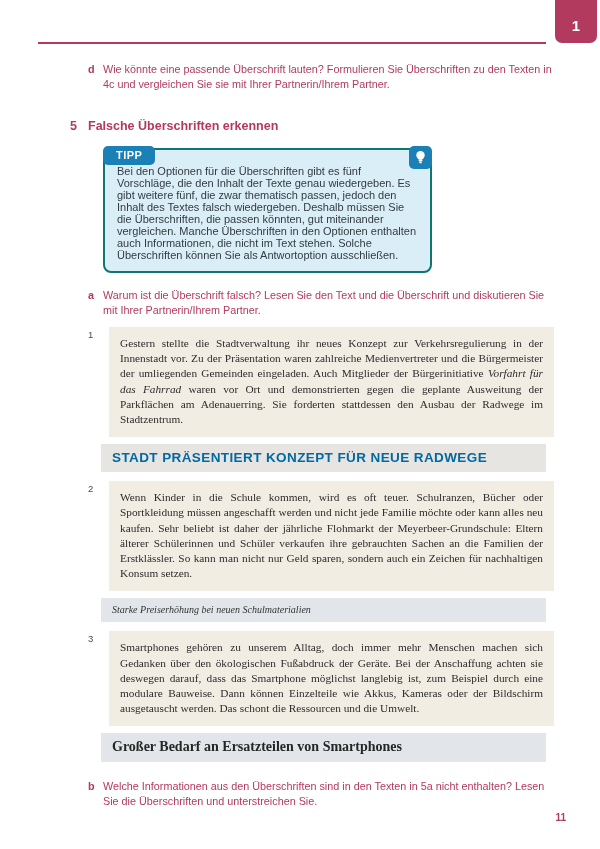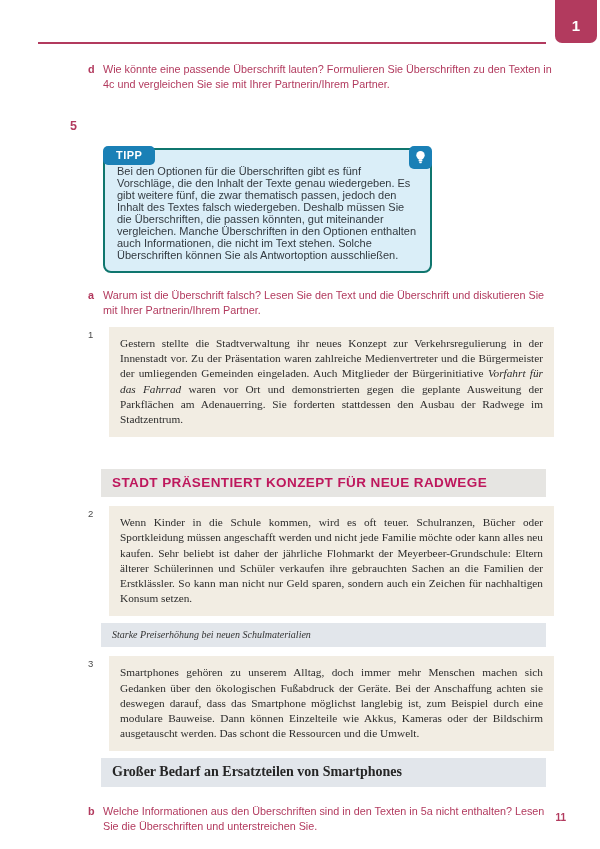--- a/index.html
+++ b/index.html
@@ -142,22 +142,21 @@
     flex: 1;
     max-width: 445px;
     padding: 6px 11px 7px 11px;
   }
   .hl-gray { background: #e6e5e2; }
   .hl-bluegray { background: #e2e6eb; }
   .hl-1 {
     font-size: 13.5px;
     font-weight: bold;
     letter-spacing: 0.4px;
-    color: #be185d;
-    margin-top: 25px;
+    color: #0369a1;
   }
   .hl-2 {
     font-family: "Liberation Serif", serif;
     font-style: italic;
     font-size: 10px;
     color: #333333;
   }
   .hl-3 {
     font-family: "Liberation Serif", serif;
     font-weight: bold;
@@ -189,20 +188,21 @@
 
   <div class="content">
 
     <div class="task-row">
       <span class="task-label">d</span>
       <span class="task-text">Wie könnte eine passende Überschrift lauten? Formulieren Sie Überschriften zu den Texten in 4c und vergleichen Sie sie mit Ihrer Partnerin/Ihrem Partner.</span>
     </div>
 
     <div class="section-heading">
       <span class="section-number">5</span>
+      <span>Falsche Überschriften erkennen</span>
     </div>
 
     <div class="tip-box">
       <div class="tip-tab">TIPP</div>
       <div class="tip-bulb">
         <svg width="13" height="15" viewBox="0 0 13 15" aria-hidden="true">
           <circle cx="6.5" cy="5.2" r="4.2" fill="#ffffff"></circle>
           <rect x="4.6" y="9.2" width="3.8" height="2.2" rx="0.6" fill="#ffffff"></rect>
           <rect x="5.2" y="11.8" width="2.6" height="1.4" rx="0.6" fill="#ffffff"></rect>
         </svg>

